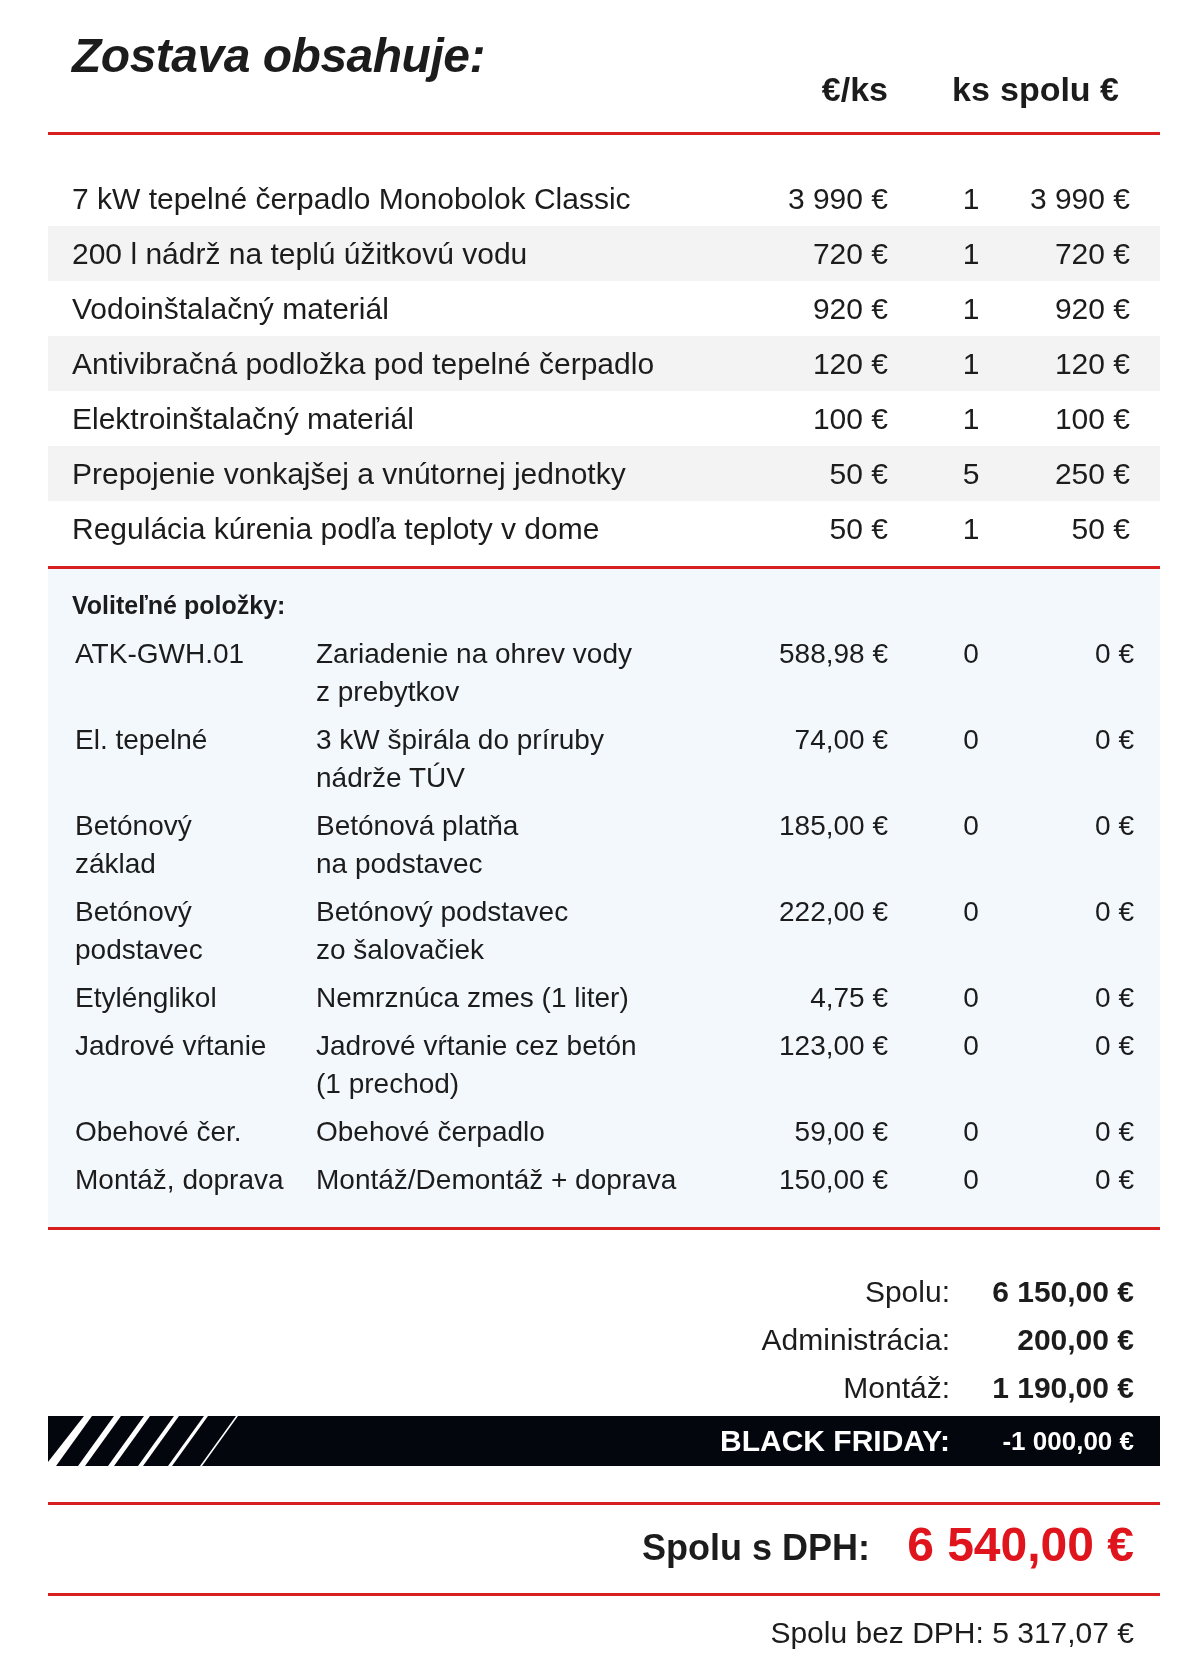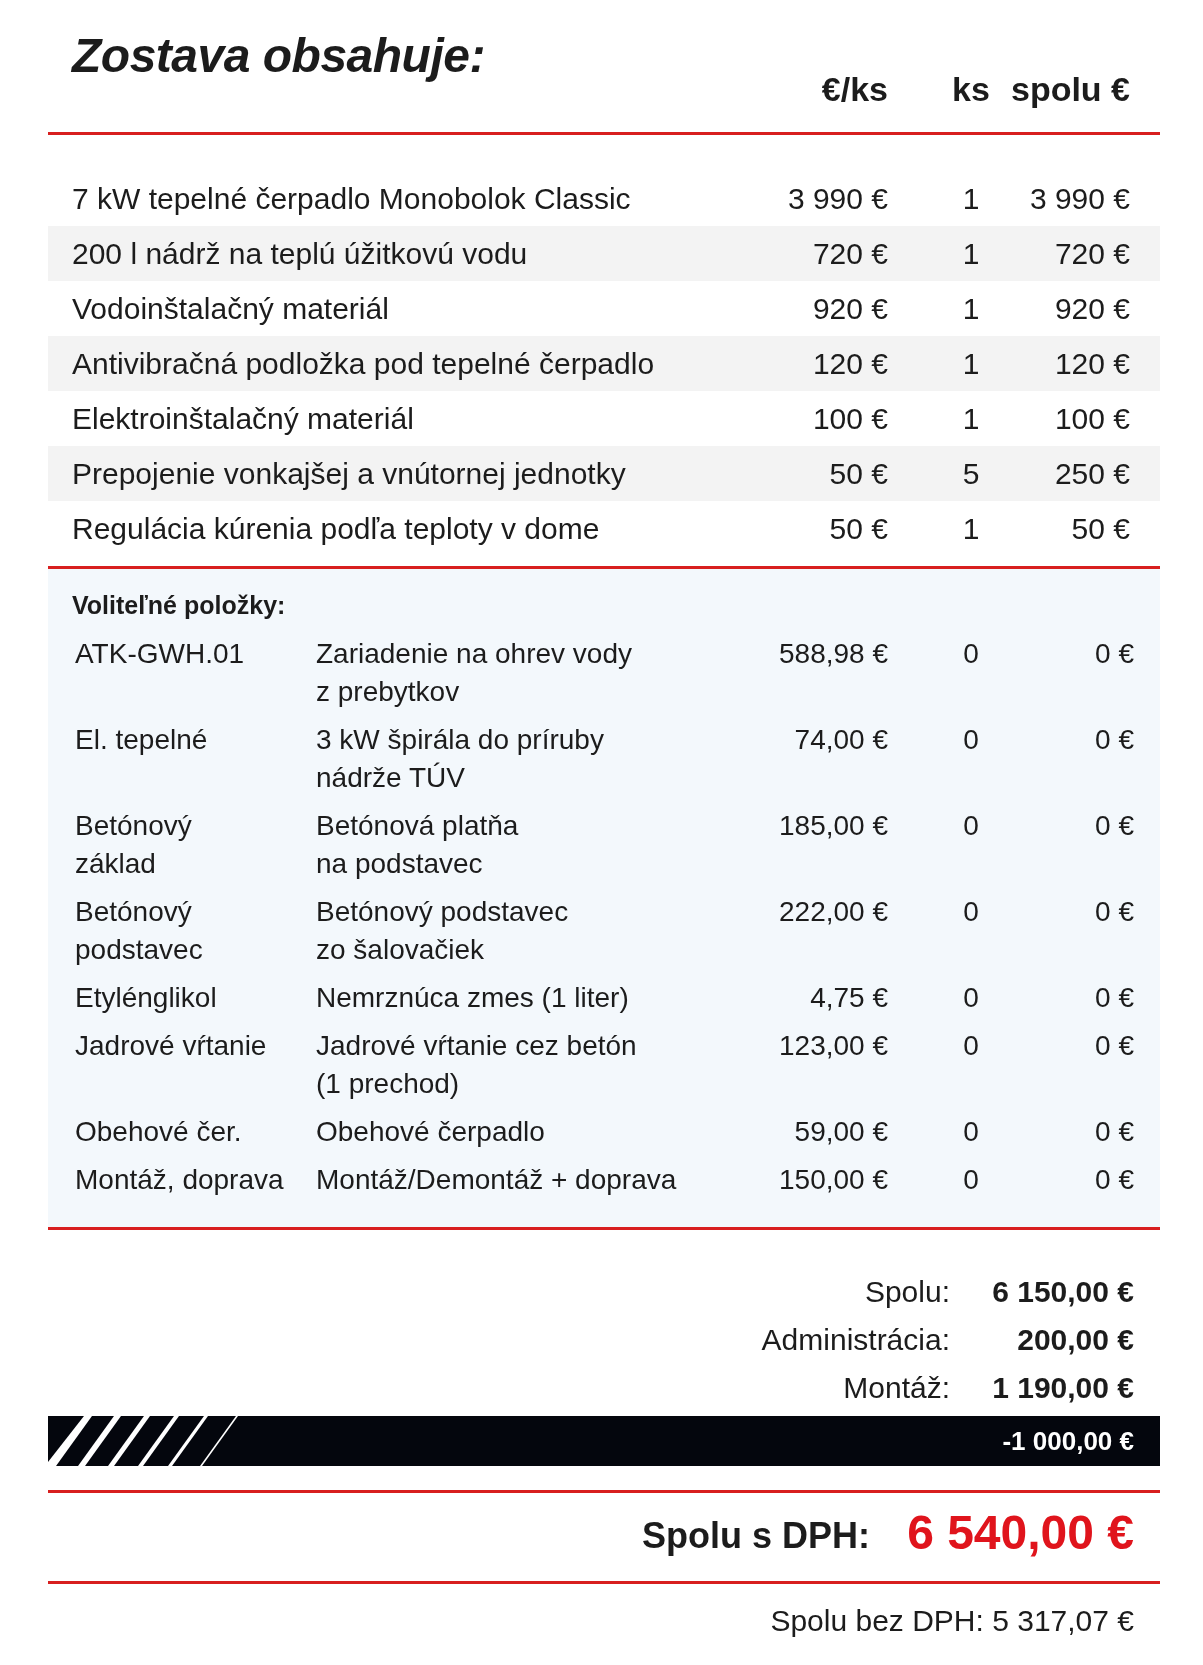--- a/index.html
+++ b/index.html
@@ -7,21 +7,21 @@
          font-family: "Liberation Sans", sans-serif; color: #1c1c1c; }
   .wrap { position: absolute; left: 48px; top: 0; width: 1112px; }
 
   
   .header { position: relative; height: 132px; }
   .title { position: absolute; left: 24px; top: 28px; margin: 0; font-size: 48px; font-weight: bold;
            letter-spacing: -0.5px; color: #1c1c1c; font-style: italic; }
   .hcol { position: absolute; top: 70px; font-size: 34px; font-weight: bold; color: #1c1c1c; }
   .hcol.price { right: 272px; text-align: right; }
   .hcol.qty { left: 893px; width: 60px; text-align: center; }
-  .hcol.total { right: 30px; }
+  .hcol.total { right: 41px; }
   .red-rule { height: 3px; background: #d81f1f; width: 1112px; }
 
   
   .items { padding-bottom: 10px; margin-top: 36px; }
   .row { position: relative; height: 55px; font-size: 30px; line-height: 55px; }
   .row.alt { background: #f3f3f3; }
   .row .name { position: absolute; left: 24px; top: 0; }
   .row .price { position: absolute; right: 272px; text-align: right; }
   .row .qty { position: absolute; left: 893px; width: 60px; text-align: center; }
   .row .total { position: absolute; right: 30px; text-align: right; }
@@ -39,21 +39,21 @@
   
   .summary { padding-top: 38px; }
   .sum-row { position: relative; height: 48px; font-size: 30px; line-height: 48px; }
   .sum-row .label { position: absolute; right: 210px; text-align: right; }
   .sum-row .value { position: absolute; right: 26px; text-align: right; font-weight: bold; }
   .bf-bar { position: relative; height: 50px; background: #04060d; margin-top: 4px; overflow: hidden; }
   .bf-bar svg { position: absolute; left: 0; top: 0; }
   .bf-bar .label { position: absolute; right: 210px; top: 0; line-height: 50px; font-size: 30px; font-weight: bold; color: #ffffff; }
   .bf-bar .value { position: absolute; right: 26px; top: 0; line-height: 50px; font-size: 26px; font-weight: bold; color: #ffffff; }
 
-  .grand { margin-top: 24px; }
+  .grand { margin-top: 36px; }
   .grand-row { position: relative; height: 88px; }
   .grand-row .label { position: absolute; right: 290px; top: 22px; font-size: 36px; font-weight: bold; color: #1c1c1c; }
   .grand-row .value { position: absolute; right: 26px; top: 12px; font-size: 48px; font-weight: bold; color: #e0141c; }
   .net { position: relative; height: 70px; }
   .net .text { position: absolute; right: 26px; top: 20px; font-size: 30px; color: #1c1c1c; }
 </style>
 </head>
 <body>
 
 <div class="wrap">
@@ -164,20 +164,21 @@
     </div>
     <div class="bf-bar">
       <svg width="260" height="50">
         <polygon points="0,50 0,46 36,0 44,0 8,50" fill="#ffffff"></polygon>
         <polygon points="30,50 66,0 73,0 37,50" fill="#ffffff"></polygon>
         <polygon points="60,50 96,0 102,0 66,50" fill="#ffffff"></polygon>
         <polygon points="90,50 126,0 131,0 95,50" fill="#ffffff"></polygon>
         <polygon points="120,50 156,0 160,0 124,50" fill="#ffffff"></polygon>
         <polygon points="152,50 188,0 190,0 154,50" fill="#ffffff"></polygon>
       </svg>
+      <span class="label">BLACK FRIDAY:</span>
       <span class="value">-1 000,00 €</span>
     </div>
 
     <div class="grand">
       <div class="red-rule"></div>
       <div class="grand-row">
         <span class="label">Spolu s DPH:</span>
         <span class="value">6 540,00 €</span>
       </div>
       <div class="red-rule"></div>

